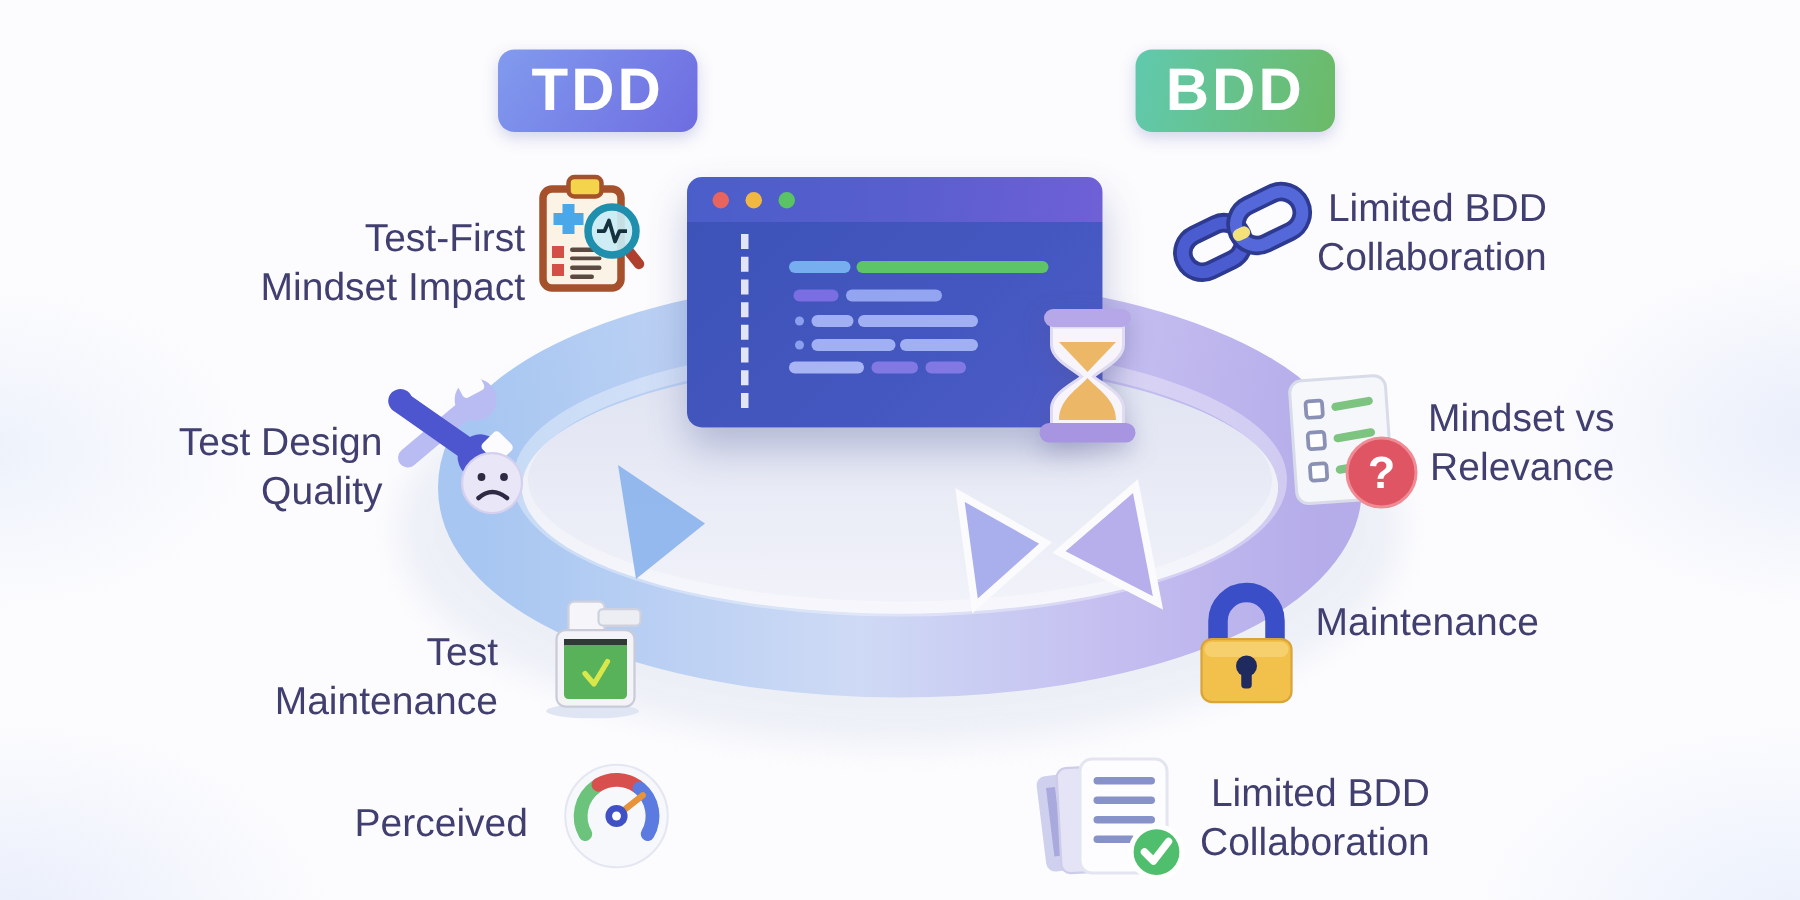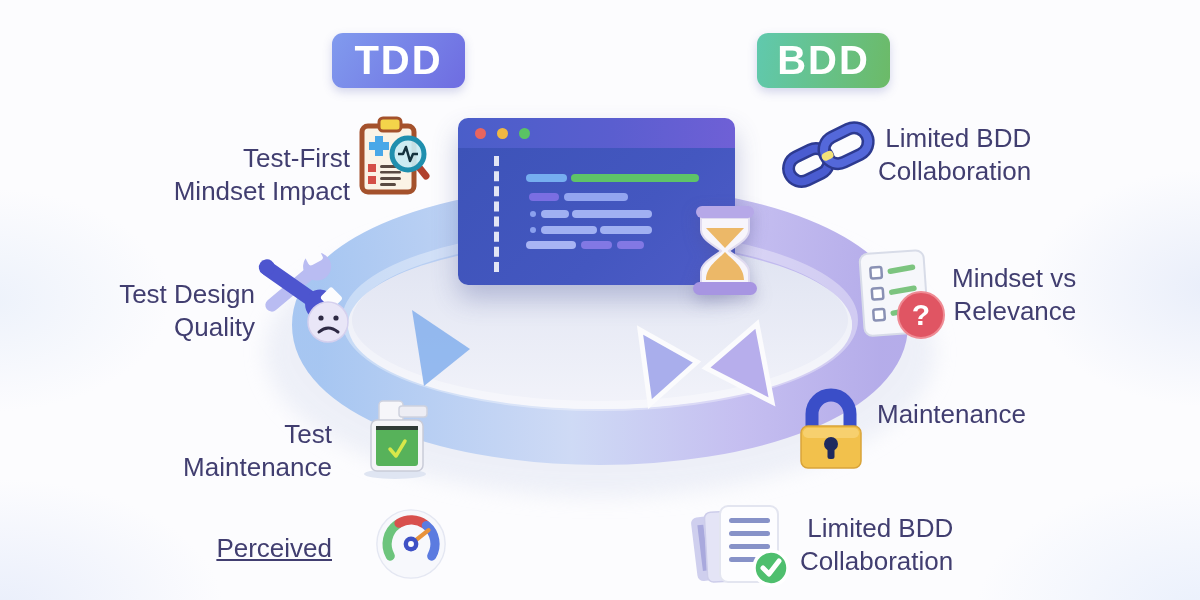--- a/index.html
+++ b/index.html
@@ -136,21 +136,21 @@
     <div>Mindset Impact</div>
   </div>
   <div class="label right-align" style="right:945px;top:258px;">
     <div>Test Design</div>
     <div>Quality</div>
   </div>
   <div class="label right-align" style="right:868px;top:398px;">
     <div>Test</div>
     <div>Maintenance</div>
   </div>
-  <div class="label right-align" style="right:868px;top:512px;text-decoration:underline;">
+  <div class="label right-align" style="right:848px;top:512px;">
     <div>Perceived</div>
   </div>
 
   <div class="label left-align" style="left:878px;top:122px;">
     <div>Limited BDD</div>
     <div>Collaboration</div>
   </div>
   <div class="label left-align" style="left:952px;top:262px;">
     <div>Mindset vs</div>
     <div>Relevance</div>

